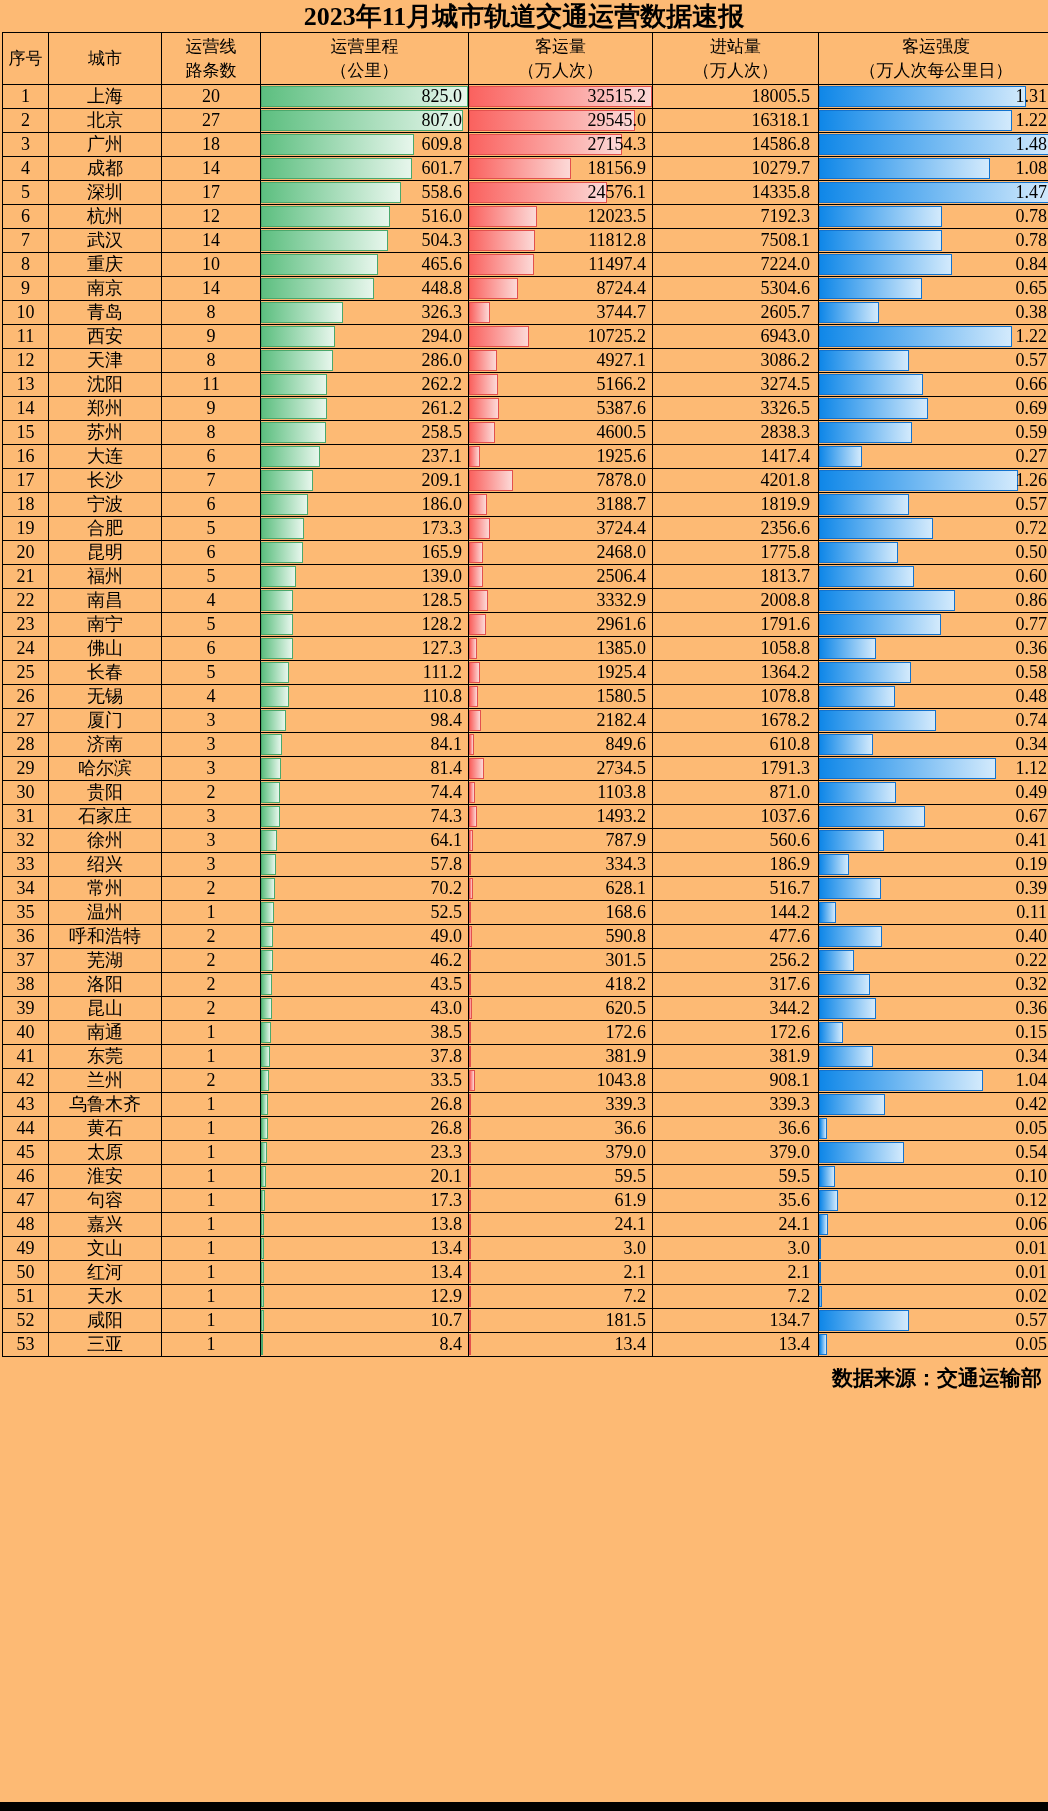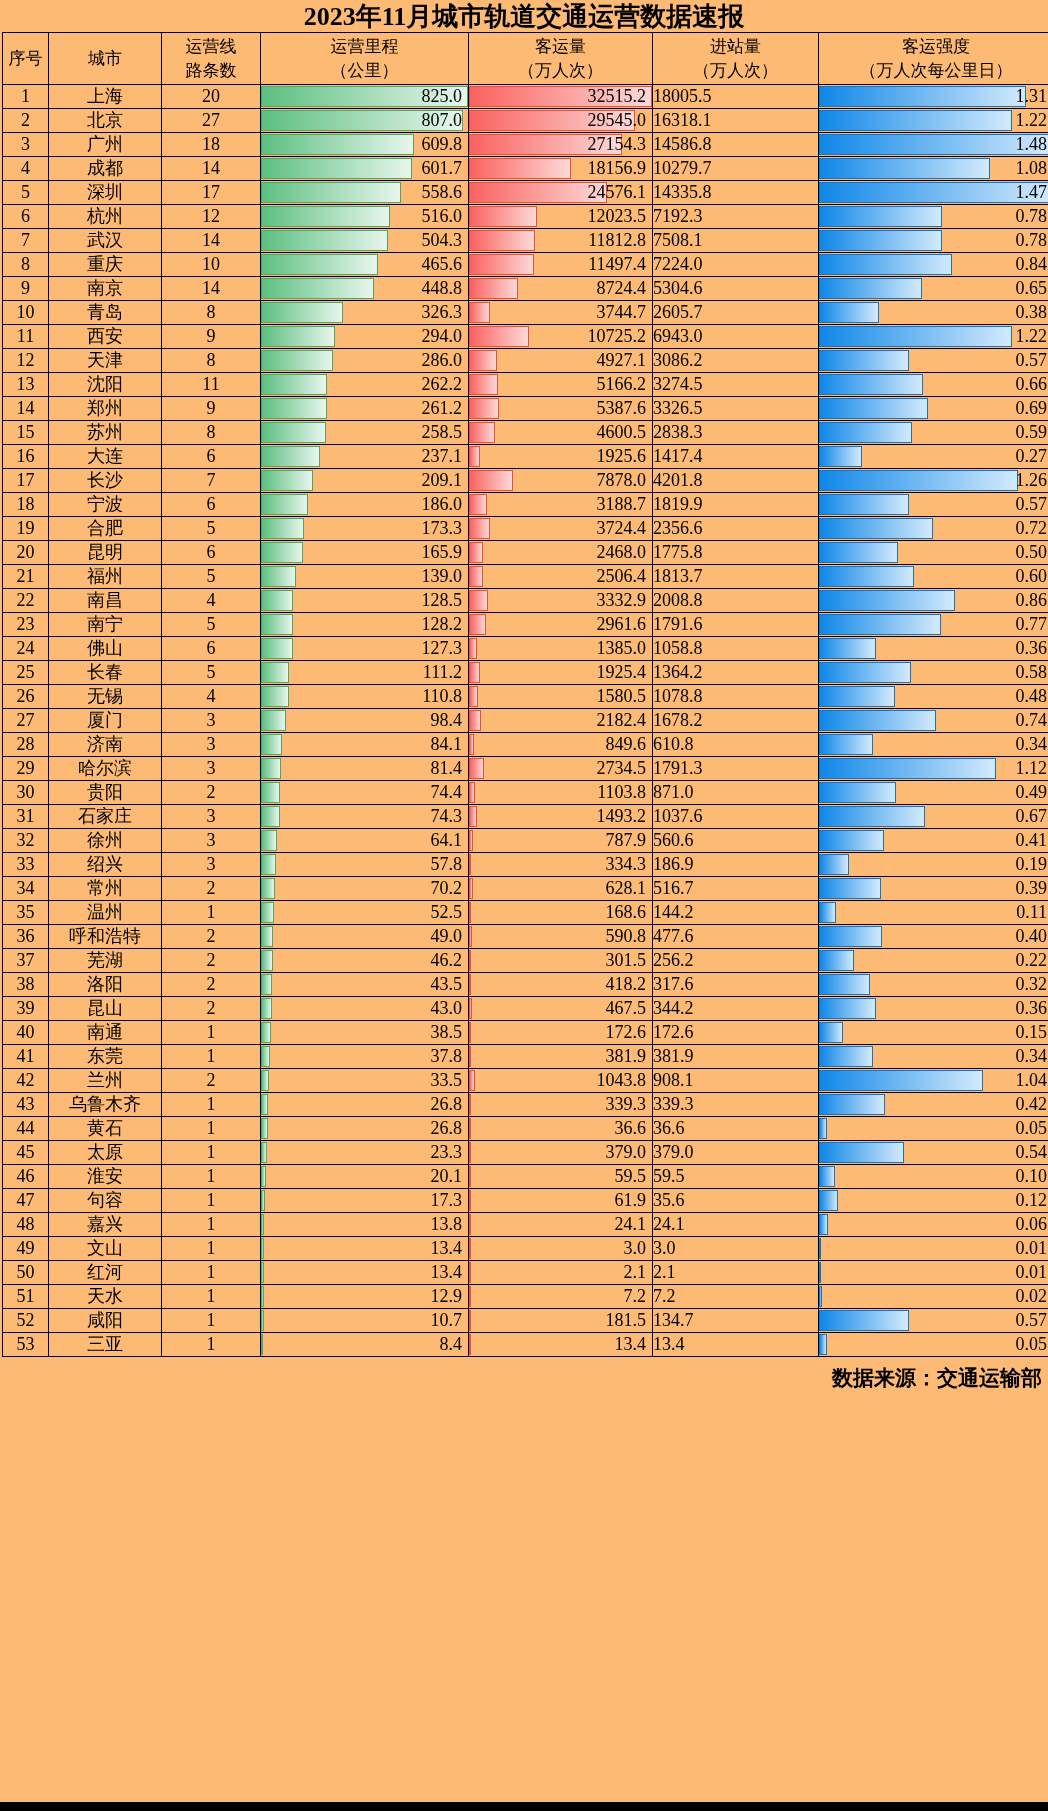--- a/index.html
+++ b/index.html
@@ -5,21 +5,21 @@
   html,body{margin:0;padding:0;background:#fff;}
   #page{width:1048px;height:1811px;background:#fdba74;display:flex;flex-direction:column;
         font-family:"Liberation Serif","DejaVu Serif",serif;color:#000;overflow:hidden;}
   .title{text-align:center;font-size:26px;font-weight:bold;line-height:31px;padding-top:1px;}
   table{border-collapse:collapse;table-layout:fixed;width:1044px;margin-left:2px;}
   th,td{border:1px solid #000;padding:0;overflow:hidden;white-space:nowrap;}
   th{font-weight:normal;font-size:17px;line-height:24px;text-align:center;height:51px;vertical-align:middle;}
   td{font-size:18px;height:23px;line-height:23px;}
   .c0{width:45px}.c1{width:112px}.c2{width:98px}.c3{width:207px}.c4{width:183px}.c5{width:165px}.c6{width:234px}
   td.ctr{text-align:center;}
-  td.plain{text-align:left;padding-right:8px;}
+  td.plain{text-align:right;padding-right:8px;}
   td.valcell{position:relative;}
   .bar{position:absolute;left:0;top:1px;bottom:1px;border:1px solid;box-sizing:border-box;}
   .bar-g{background:linear-gradient(to right,#5dbf80,#e7f6ec);border-color:#49a86d;}
   .bar-r{background:linear-gradient(to right,#fa625f,#fcd9d7);border-color:#e2504e;}
   .bar-b{background:linear-gradient(to right,#0f87e8,#d3eafc);border-color:#1273cf;}
   .valcell .v{position:relative;display:block;text-align:right;padding-right:6px;}
   .notes{padding:5px 4px 0 4px;font-size:21px;font-weight:bold;line-height:32px;text-align:justify;}
   .note-line{margin:0;}
   .source{font-size:21px;font-weight:bold;line-height:32px;text-align:right;padding-right:6px;}
   .black-bar{margin-top:auto;height:9px;background:#000;width:1048px;}
@@ -749,21 +749,21 @@
         <tr>
           <td class="c0 ctr">39</td>
           <td class="c1 ctr">昆山</td>
           <td class="c2 ctr">2</td>
           <td class="c3 valcell">
             <div class="bar bar-g" style="width: 5.21%;"></div>
             <span class="v">43.0</span>
           </td>
           <td class="c4 valcell">
             <div class="bar bar-r" style="width: 1.44%;"></div>
-            <span class="v">467.5</span>
+            <span class="v">620.5</span>
           </td>
           <td class="c5 plain">344.2</td>
           <td class="c6 valcell">
             <div class="bar bar-b" style="width: 24.32%;"></div>
             <span class="v">0.36</span>
           </td>
         </tr>
         <tr>
           <td class="c0 ctr">40</td>
           <td class="c1 ctr">南通</td>

